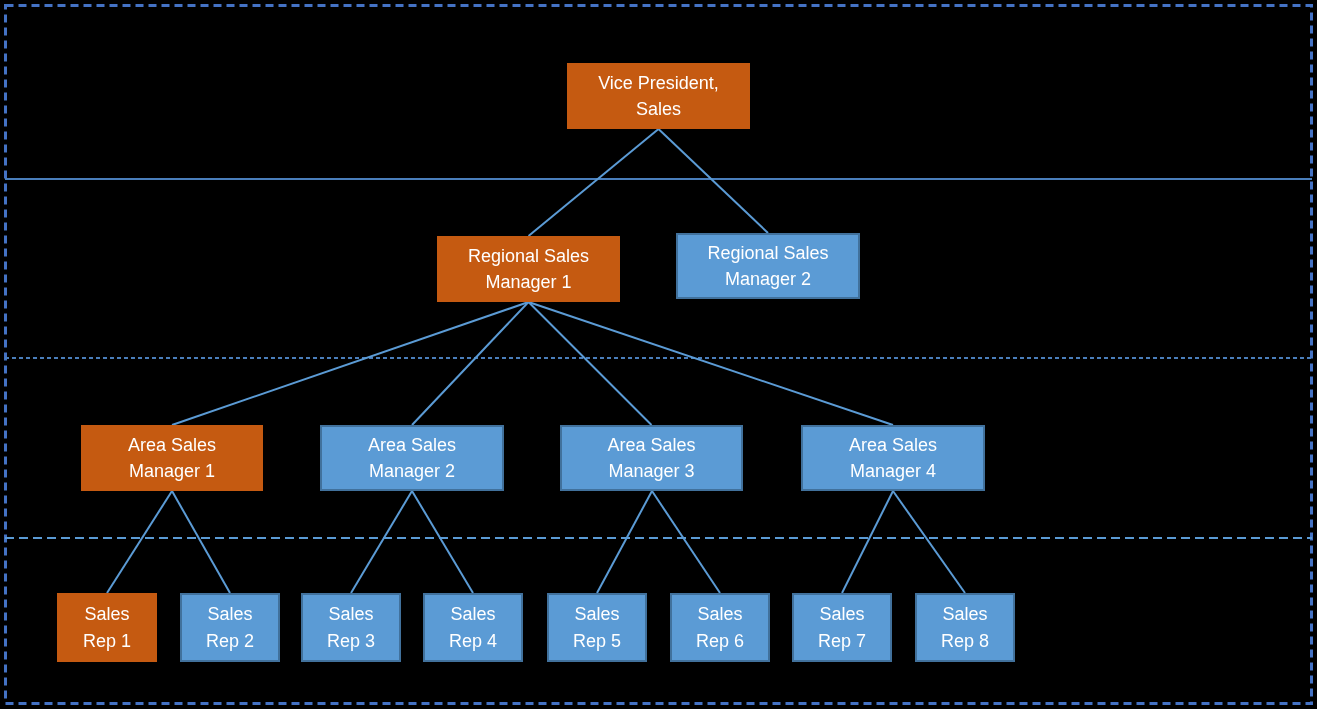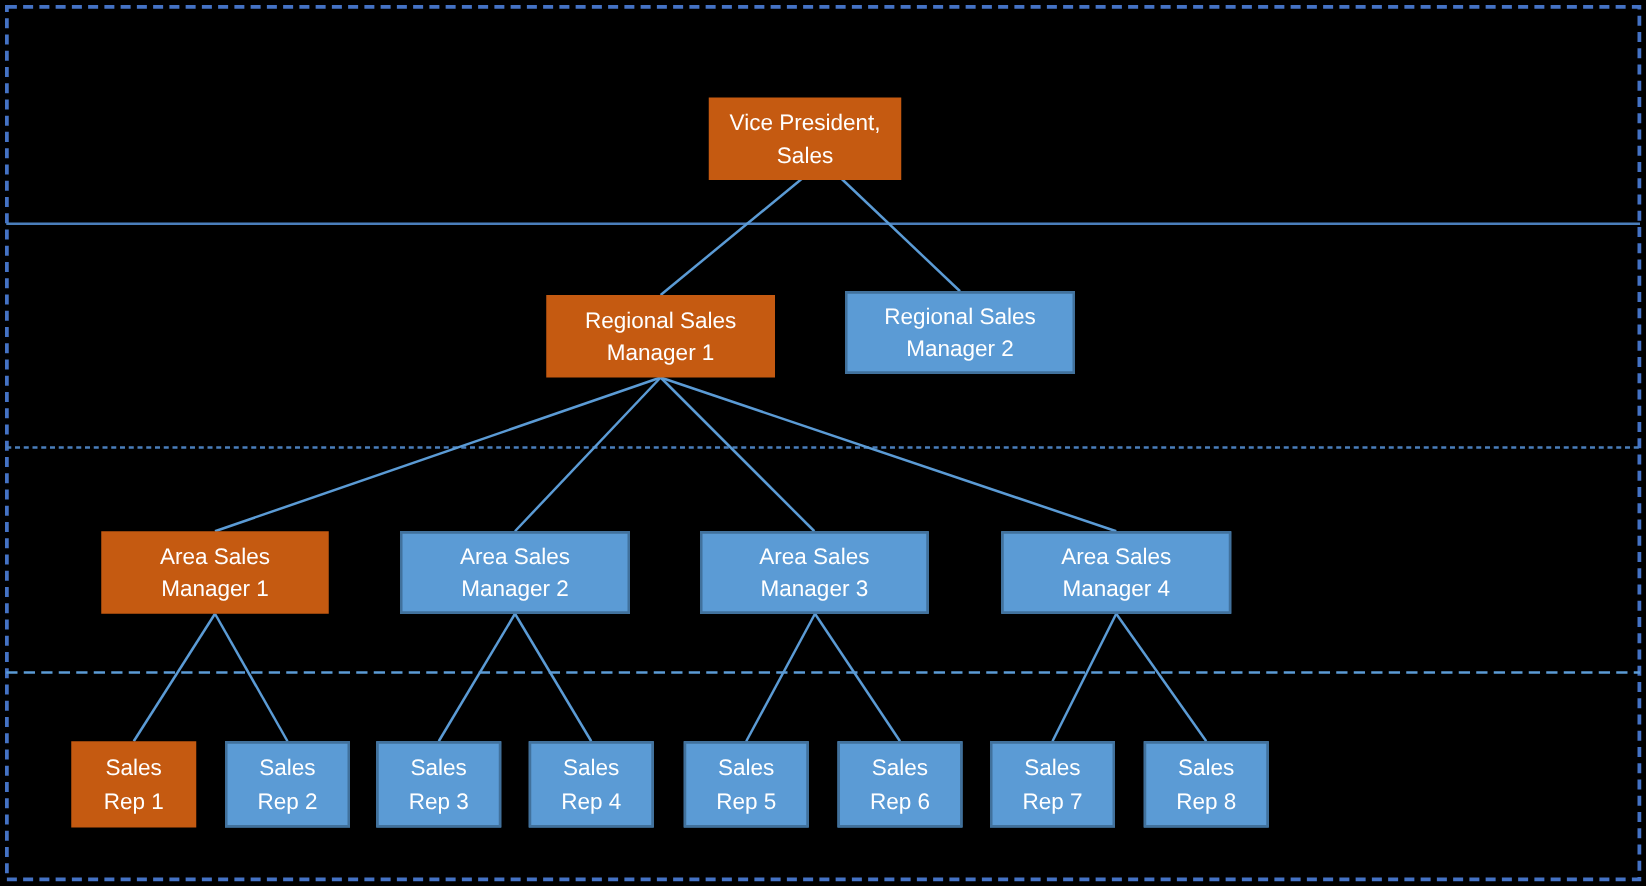--- a/index.html
+++ b/index.html
@@ -57,21 +57,21 @@
     <line x1="172" y1="491" x2="107" y2="593" stroke="#5B9BD5" stroke-width="2"></line>
     <line x1="172" y1="491" x2="230" y2="593" stroke="#5B9BD5" stroke-width="2"></line>
     <line x1="412" y1="491" x2="351" y2="593" stroke="#5B9BD5" stroke-width="2"></line>
     <line x1="412" y1="491" x2="473" y2="593" stroke="#5B9BD5" stroke-width="2"></line>
     <line x1="652" y1="491" x2="597" y2="593" stroke="#5B9BD5" stroke-width="2"></line>
     <line x1="652" y1="491" x2="720" y2="593" stroke="#5B9BD5" stroke-width="2"></line>
     <line x1="893" y1="491" x2="842" y2="593" stroke="#5B9BD5" stroke-width="2"></line>
     <line x1="893" y1="491" x2="965" y2="593" stroke="#5B9BD5" stroke-width="2"></line>
   </svg>
 
-  <div class="node orange" style="left:567px; top:63px; width:154px; height:66px;margin-top:15px;">Vice President,
+  <div class="node orange" style="left:567px; top:63px; width:183px; height:66px;">Vice President,
 Sales</div>
 
   <div class="node orange" style="left:437px; top:236px; width:183px; height:66px;">Regional Sales
 Manager 1</div>
   <div class="node blue" style="left:676px; top:233px; width:184px; height:66px;">Regional Sales
 Manager 2</div>
 
   <div class="node orange" style="left:81px; top:425px; width:182px; height:66px;">Area Sales
 Manager 1</div>
   <div class="node blue" style="left:320px; top:425px; width:184px; height:66px;">Area Sales

